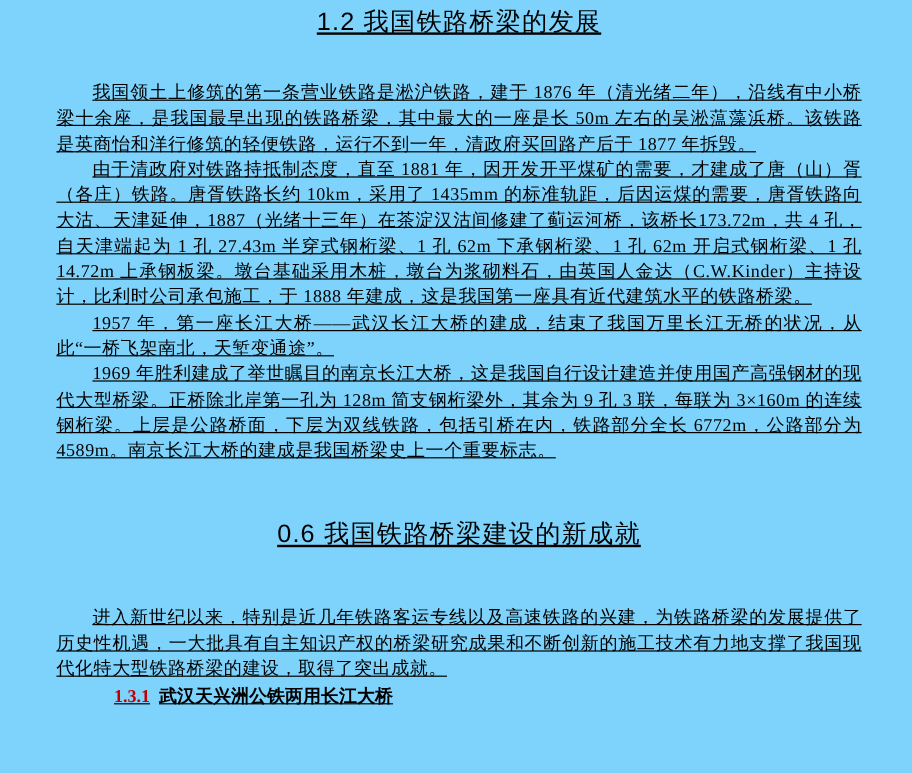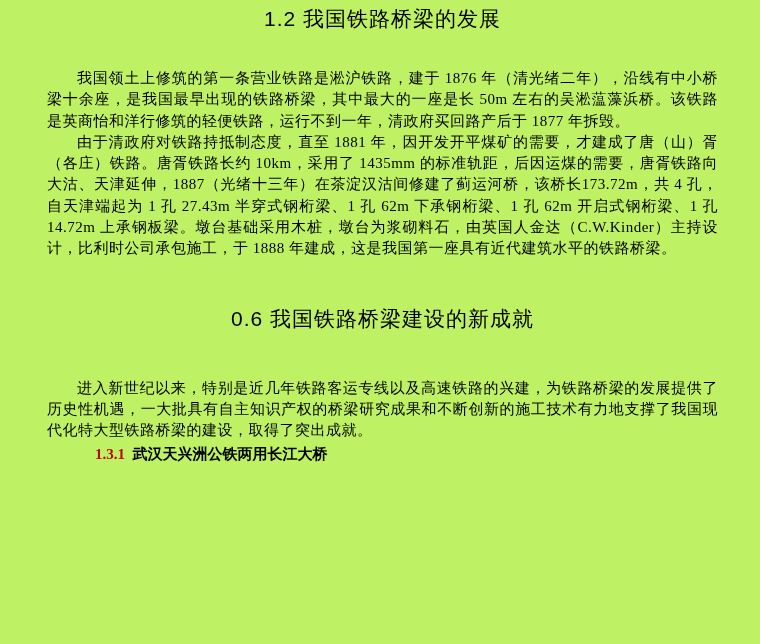--- a/index.html
+++ b/index.html
@@ -5,23 +5,24 @@
   html, body {
     margin: 0;
     padding: 0;
     background: #ffffff;
   }
   .page {
     position: relative;
     width: 760px;
     height: 644px;
     overflow: hidden;
-    background: #bef264;
+    background: #7dd3fc;
     color: #000000;
     font-family: "Liberation Serif", "DejaVu Serif", serif;
+    text-decoration: underline;
   }
   .doc {
     box-sizing: border-box;
     padding: 6px 42px 0 47px;
   }
   .section-heading {
     margin: 0 0 36px 0;
     text-align: center;
     font-family: "Liberation Sans", "DejaVu Sans", sans-serif;
     font-weight: normal;
@@ -60,21 +61,23 @@
 <div class="page">
   <div class="doc">
 
     <h1 class="section-heading">1.2 我国铁路桥梁的发展</h1>
 
     <p>我国领土上修筑的第一条营业铁路是淞沪铁路，建于 1876 年（清光绪二年），沿线有中小桥梁十余座，是我国最早出现的铁路桥梁，其中最大的一座是长 50m 左右的吴淞蕰藻浜桥。该铁路是英商怡和洋行修筑的轻便铁路，运行不到一年，清政府买回路产后于 1877 年拆毁。</p>
 
     <p>由于清政府对铁路持抵制态度，直至 1881 年，因开发开平煤矿的需要，才建成了唐（山）胥（各庄）铁路。唐胥铁路长约 10km，采用了 1435mm 的标准轨距，后因运煤的需要，唐胥铁路向大沽、天津延伸，1887（光绪十三年）在茶淀汉沽间修建了蓟运河桥，该桥长173.72m，共 4 孔，自天津端起为 1 孔 27.43m 半穿式钢桁梁、1 孔 62m 下承钢桁梁、1 孔 62m 开启式钢桁梁、1 孔 14.72m 上承钢板梁。墩台基础采用木桩，墩台为浆砌料石，由英国人金达（C.W.Kinder）主持设计，比利时公司承包施工，于 1888 年建成，这是我国第一座具有近代建筑水平的铁路桥梁。</p>
 
 
+    <p>1957 年，第一座长江大桥——武汉长江大桥的建成，结束了我国万里长江无桥的状况，从此“一桥飞架南北，天堑变通途”。</p>
 
+    <p>1969 年胜利建成了举世瞩目的南京长江大桥，这是我国自行设计建造并使用国产高强钢材的现代大型桥梁。正桥除北岸第一孔为 128m 简支钢桁梁外，其余为 9 孔 3 联，每联为 3×160m 的连续钢桁梁。上层是公路桥面，下层为双线铁路，包括引桥在内，铁路部分全长 6772m，公路部分为 4589m。南京长江大桥的建成是我国桥梁史上一个重要标志。</p>
 
     <h1 class="section-heading second">0.6 我国铁路桥梁建设的新成就</h1>
 
     <p>进入新世纪以来，特别是近几年铁路客运专线以及高速铁路的兴建，为铁路桥梁的发展提供了历史性机遇，一大批具有自主知识产权的桥梁研究成果和不断创新的施工技术有力地支撑了我国现代化特大型铁路桥梁的建设，取得了突出成就。</p>
 
     <div class="subsection-heading">
       <span class="subsection-number">1.3.1</span><span>武汉天兴洲公铁两用长江大桥</span>
     </div>
 
   </div>

